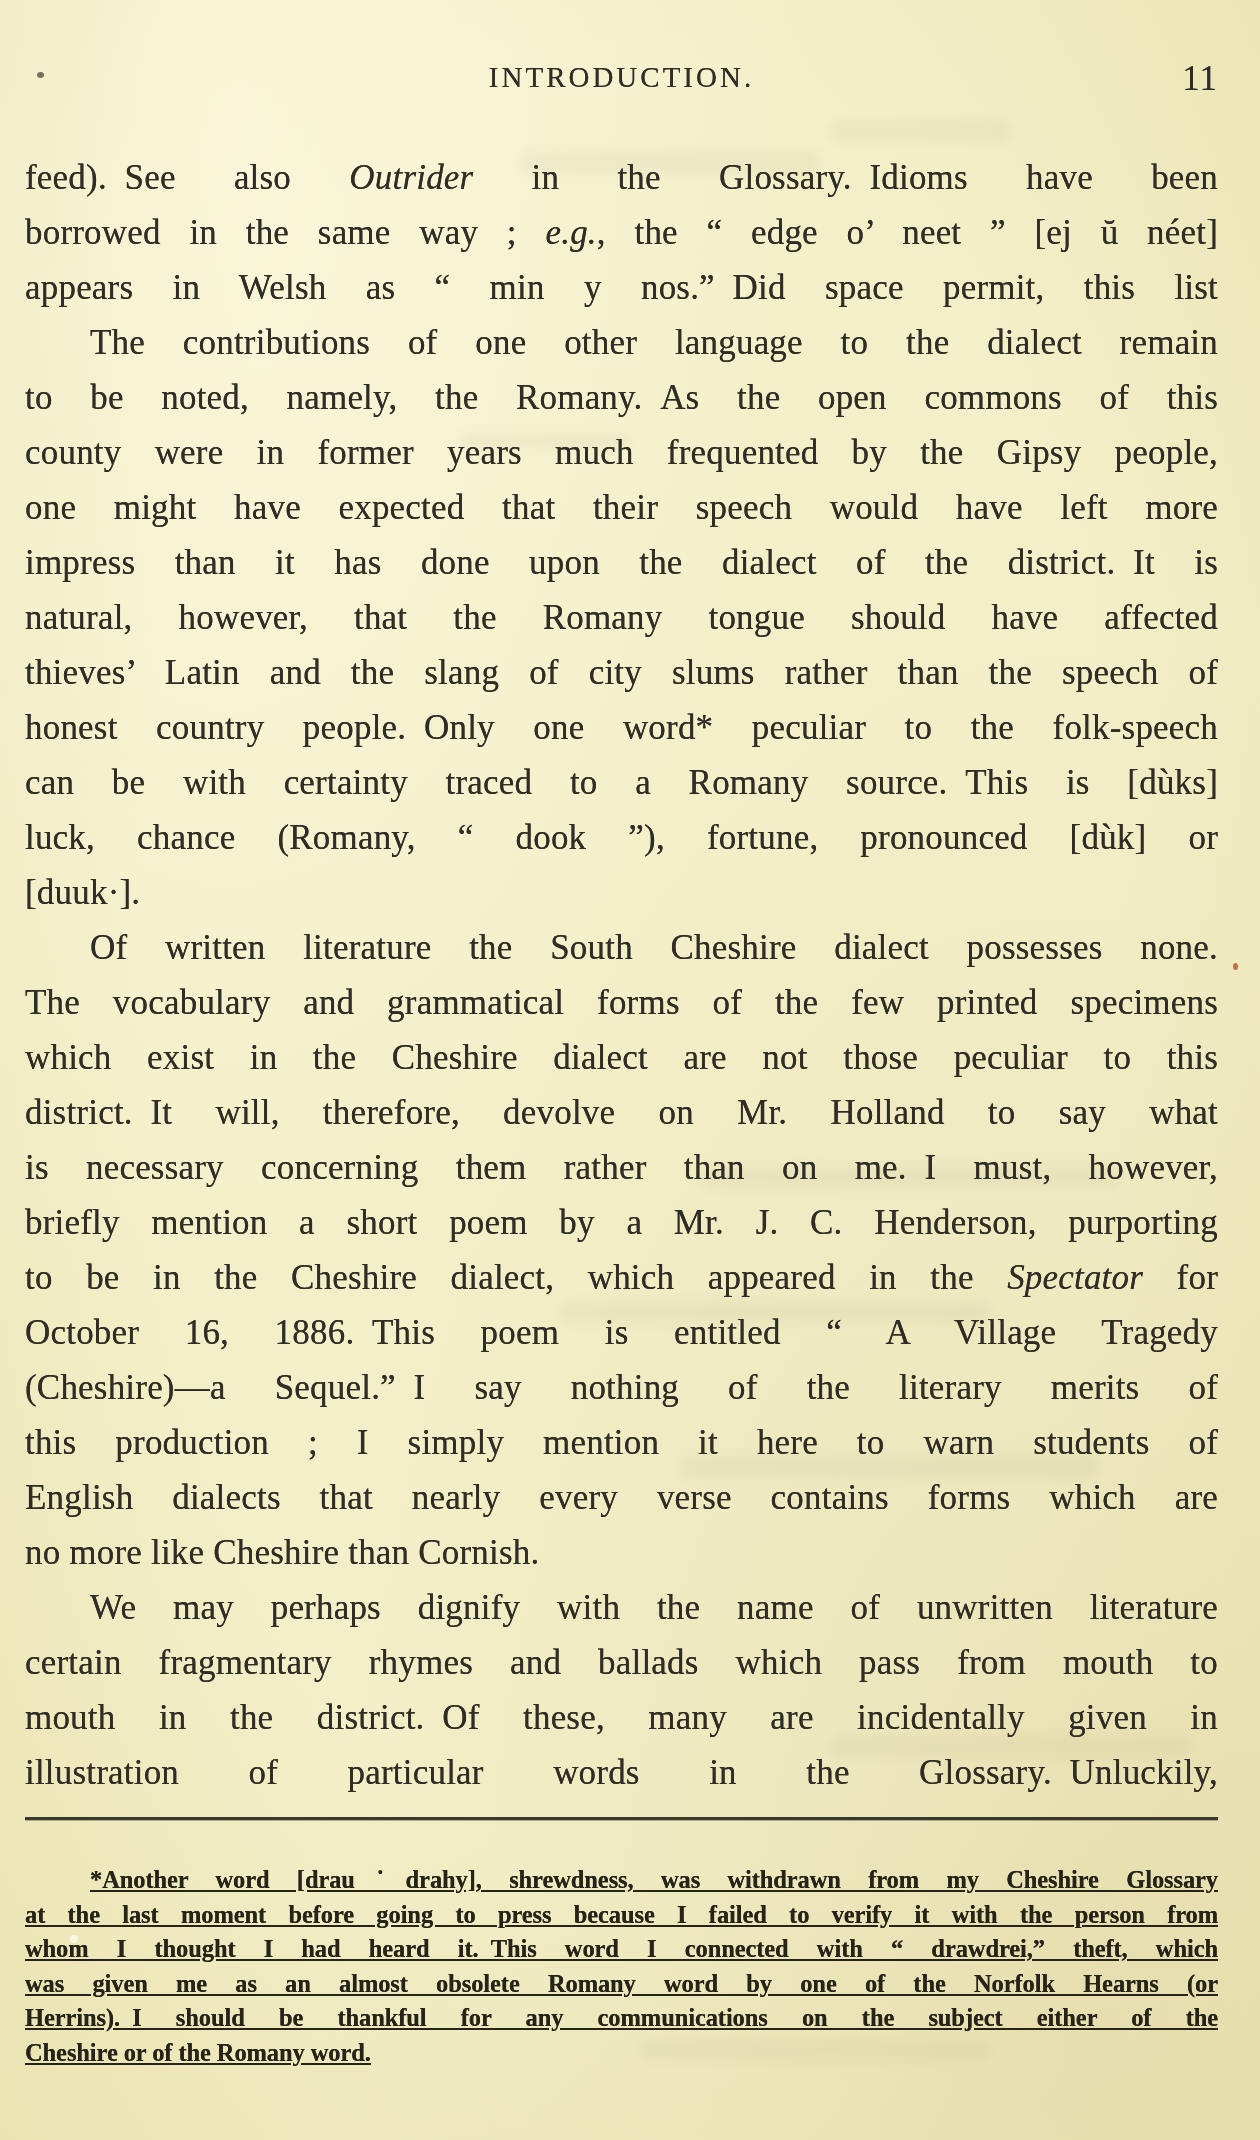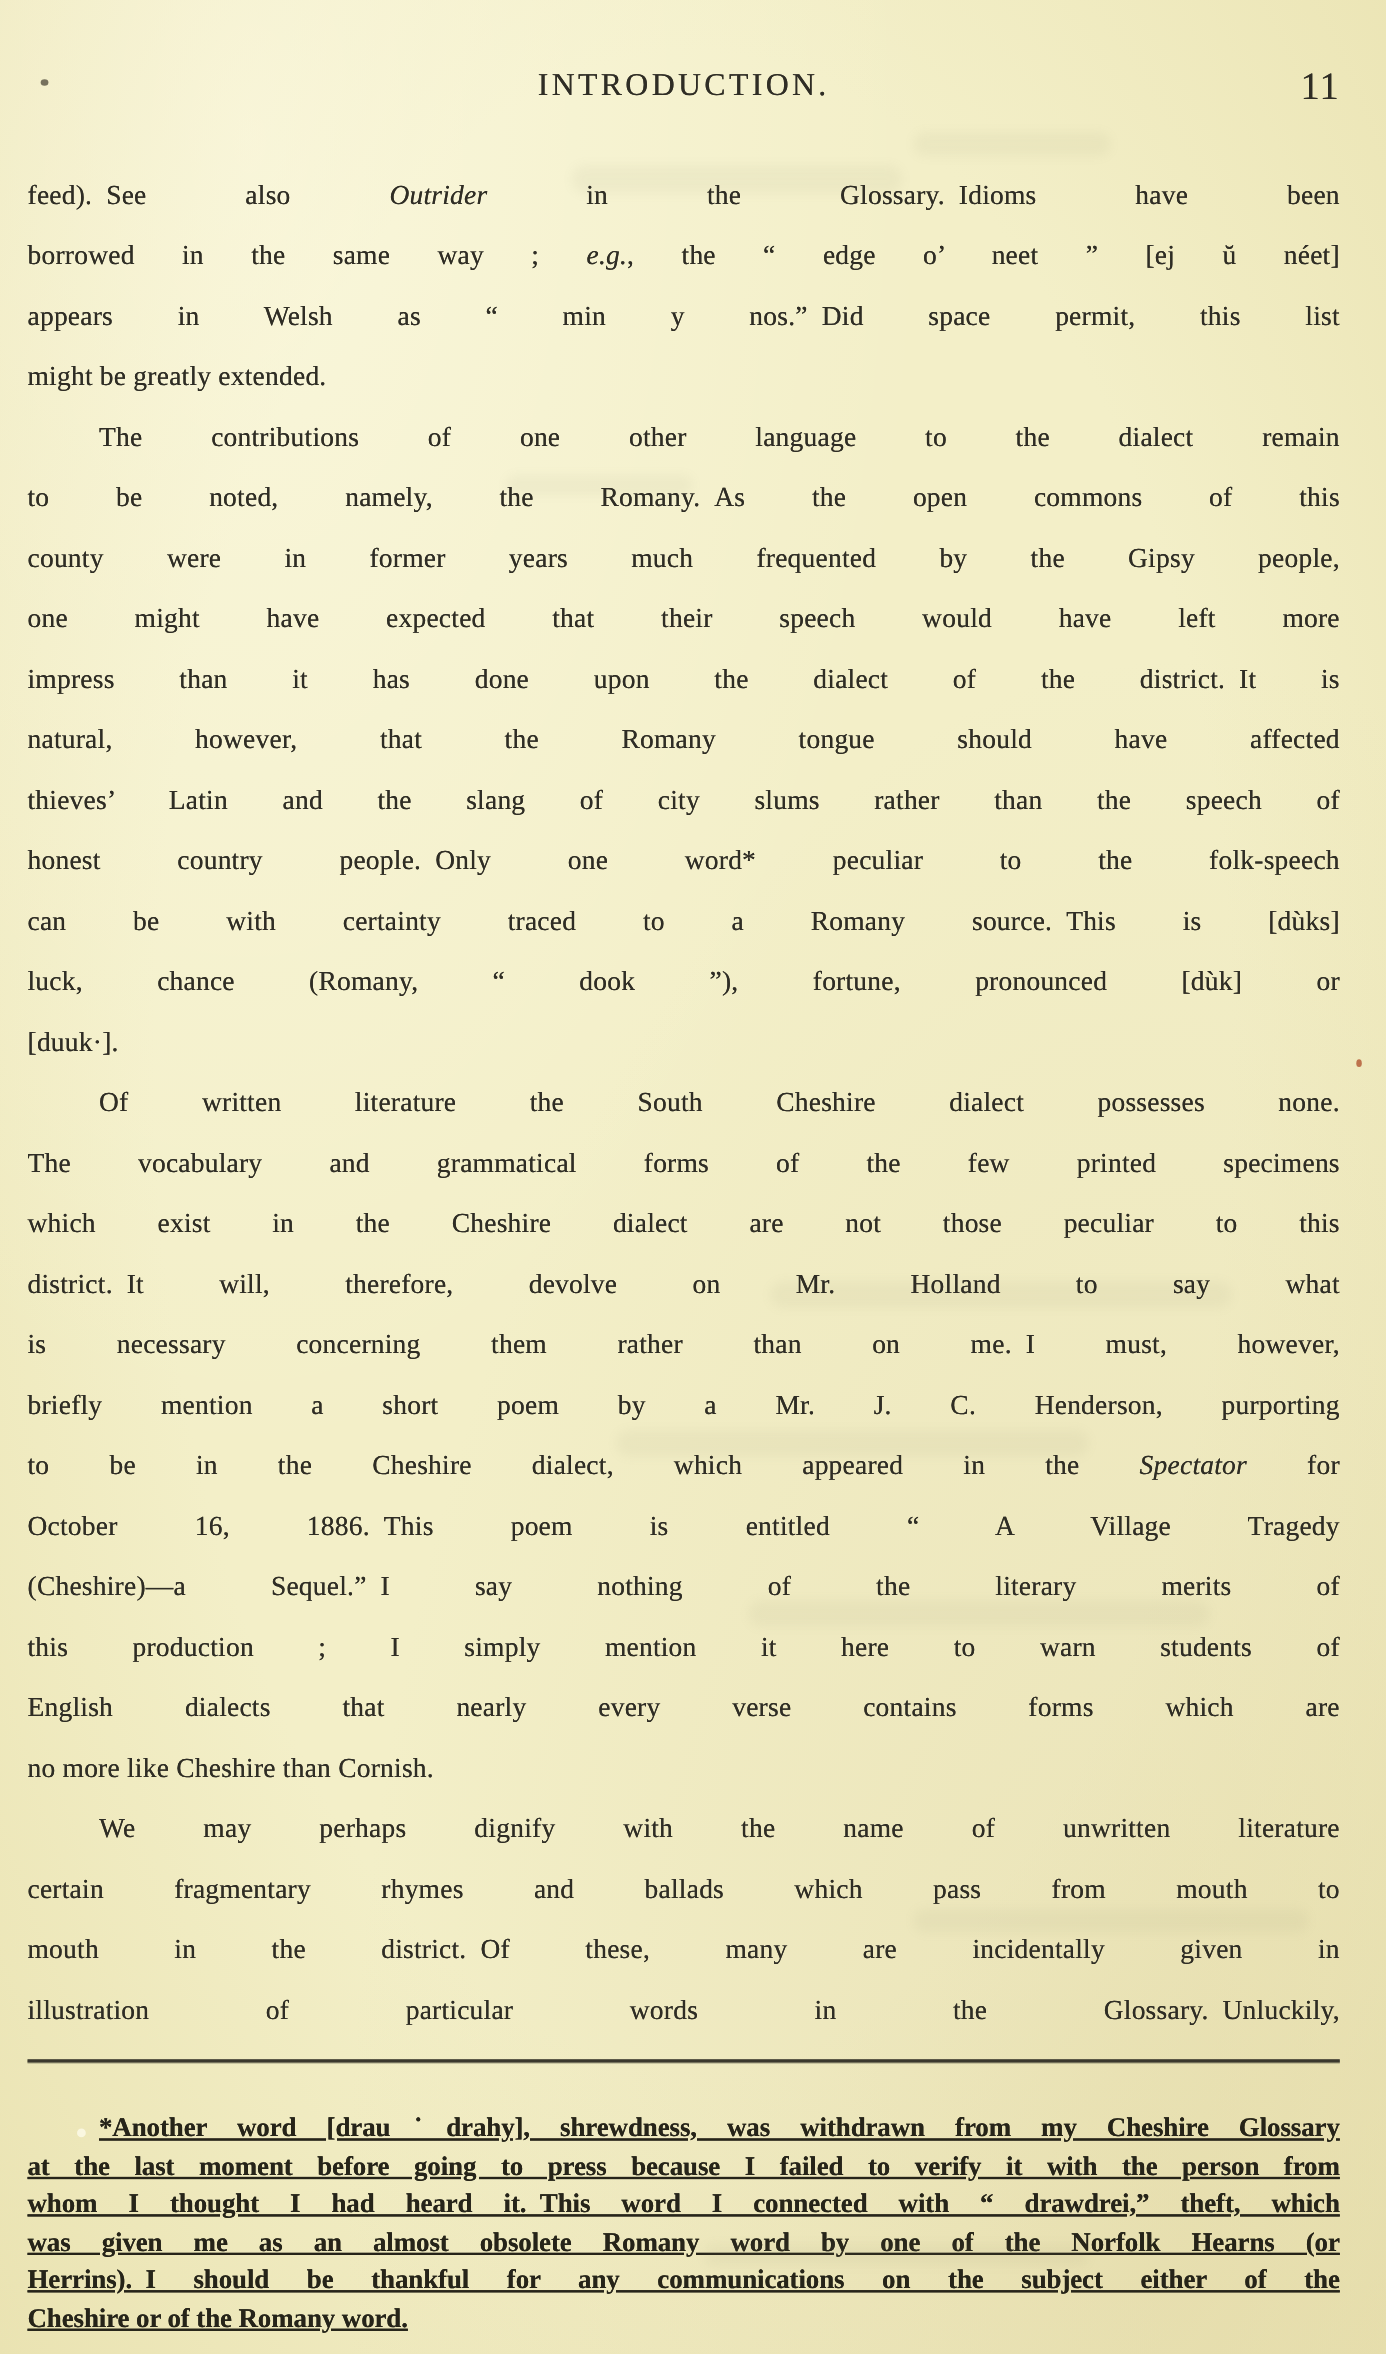--- a/index.html
+++ b/index.html
@@ -24,21 +24,21 @@
     font-size:29px;letter-spacing:3px;white-space:nowrap;
     text-shadow:0 0 0.5px rgba(47,45,37,0.85);
   }
   .pagenum{
     position:absolute;right:0;top:4px;
     font-size:35px;letter-spacing:1px;
     text-shadow:0 0 0.5px rgba(47,45,37,0.85);
   }
   .body-block{position:relative;}
   .line{
-    font-size:25px;line-height:55px;letter-spacing:0.2px;
+    font-size:35px;line-height:55px;letter-spacing:0.2px;
     text-align:justify;text-align-last:justify;
     text-shadow:0 0 0.45px rgba(47,45,37,0.9);
     white-space:normal;
   }
   .line.last{text-align-last:left;}
   .para{margin:0;}
   .para.indent .line:first-child{text-indent:65px;}
   .it{font-style:italic;}
   .footnote-rule{
     margin-top:17px;height:3px;width:100%;
@@ -81,21 +81,20 @@
   <div class="header">
     <div class="title">INTRODUCTION.</div>
     <div class="pagenum">11</div>
   </div>
 
   <div class="body-block" id="body-block">
       <div class="para">
         <div class="line"><span>feed). See also </span><span class="it">Outrider</span><span> in the Glossary. Idioms have been</span></div>
         <div class="line"><span>borrowed in the same way ; </span><span class="it">e.g.</span><span>, the “ edge o’ neet ” [ej ŭ néet]</span></div>
         <div class="line"><span>appears in Welsh as “ min y nos.” Did space permit, this list</span></div>
-        <div class="line last"><span>might be greatly extended.</span></div>
       </div>
       <div class="para indent">
         <div class="line"><span>The contributions of one other language to the dialect remain</span></div>
         <div class="line"><span>to be noted, namely, the Romany. As the open commons of this</span></div>
         <div class="line"><span>county were in former years much frequented by the Gipsy people,</span></div>
         <div class="line"><span>one might have expected that their speech would have left more</span></div>
         <div class="line"><span>impress than it has done upon the dialect of the district. It is</span></div>
         <div class="line"><span>natural, however, that the Romany tongue should have affected</span></div>
         <div class="line"><span>thieves’ Latin and the slang of city slums rather than the speech of</span></div>
         <div class="line"><span>honest country people. Only one word* peculiar to the folk-speech</span></div>

